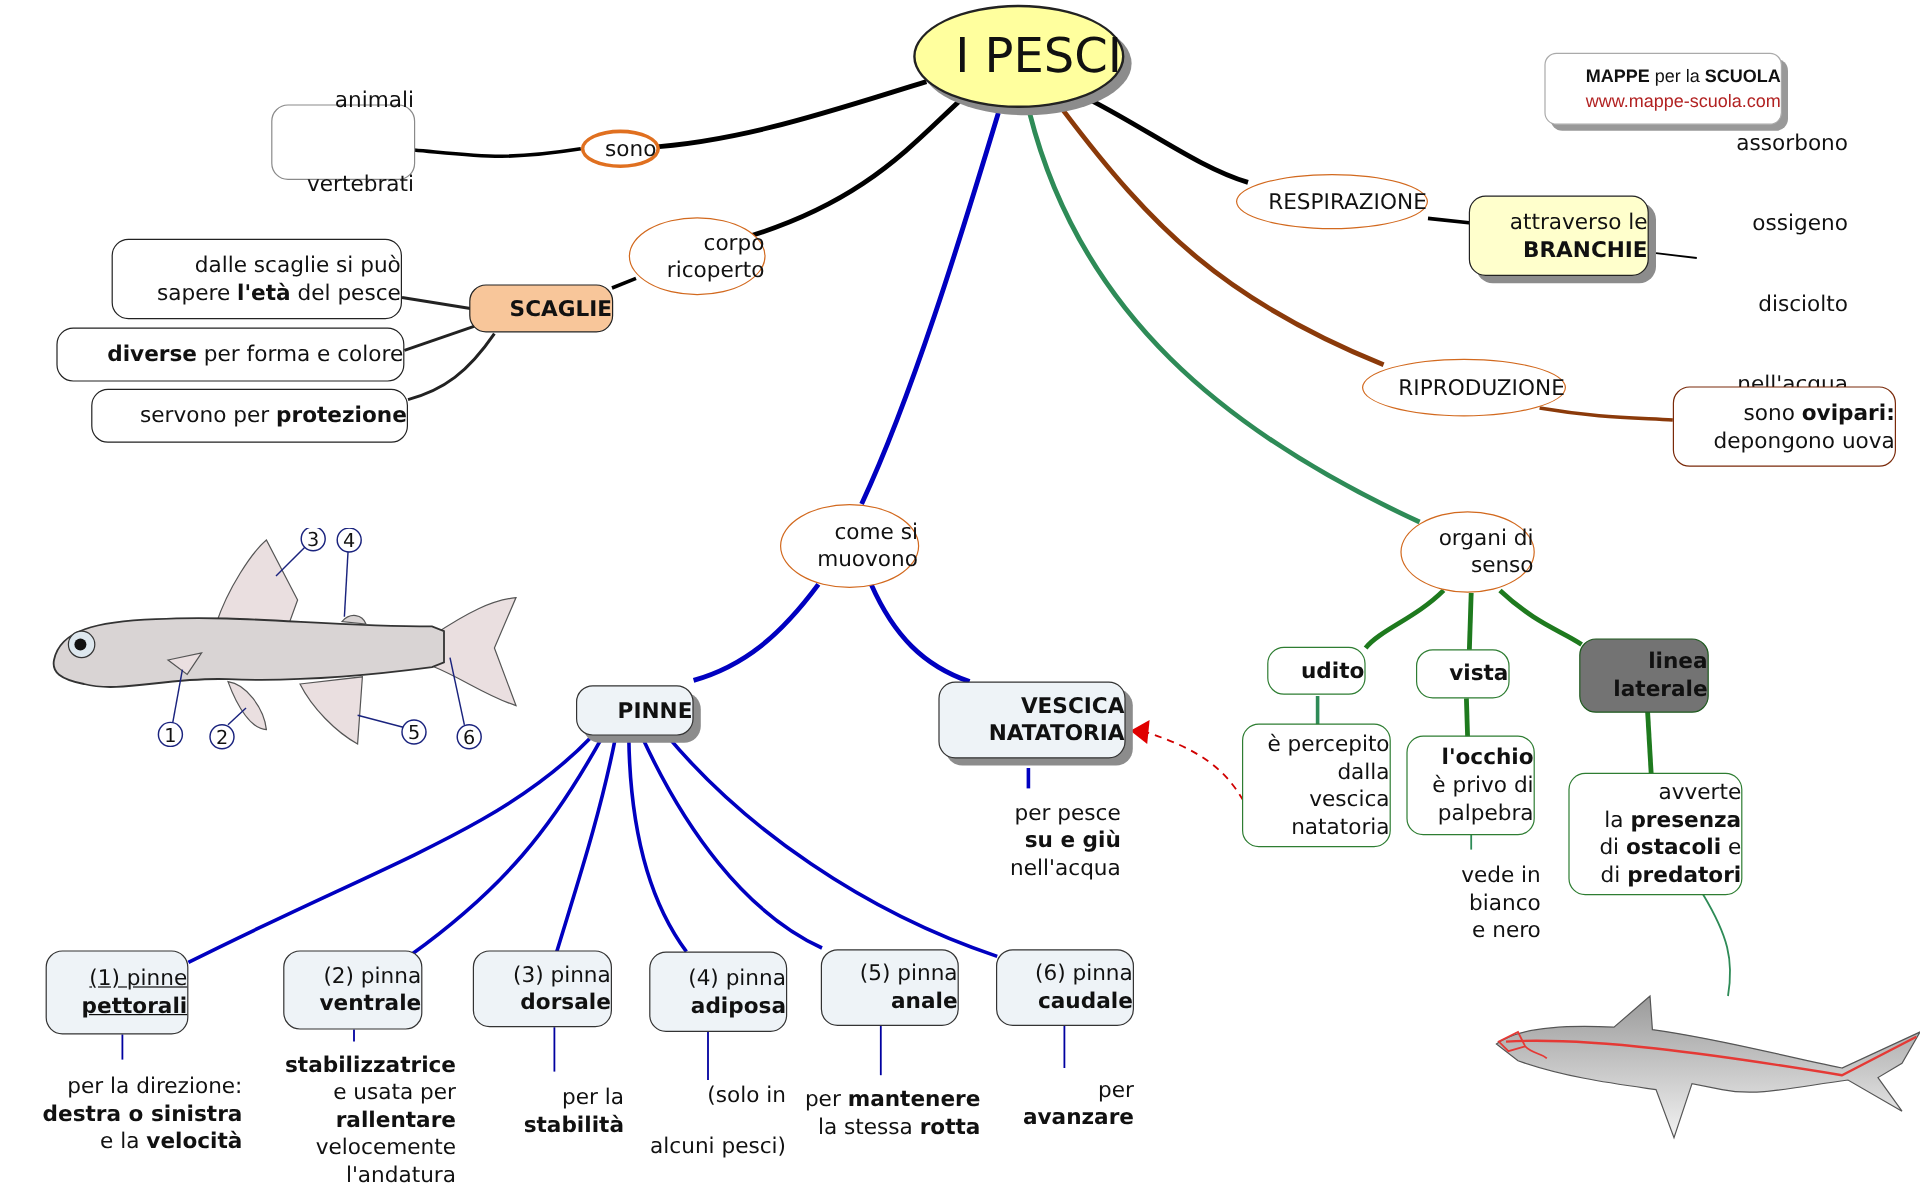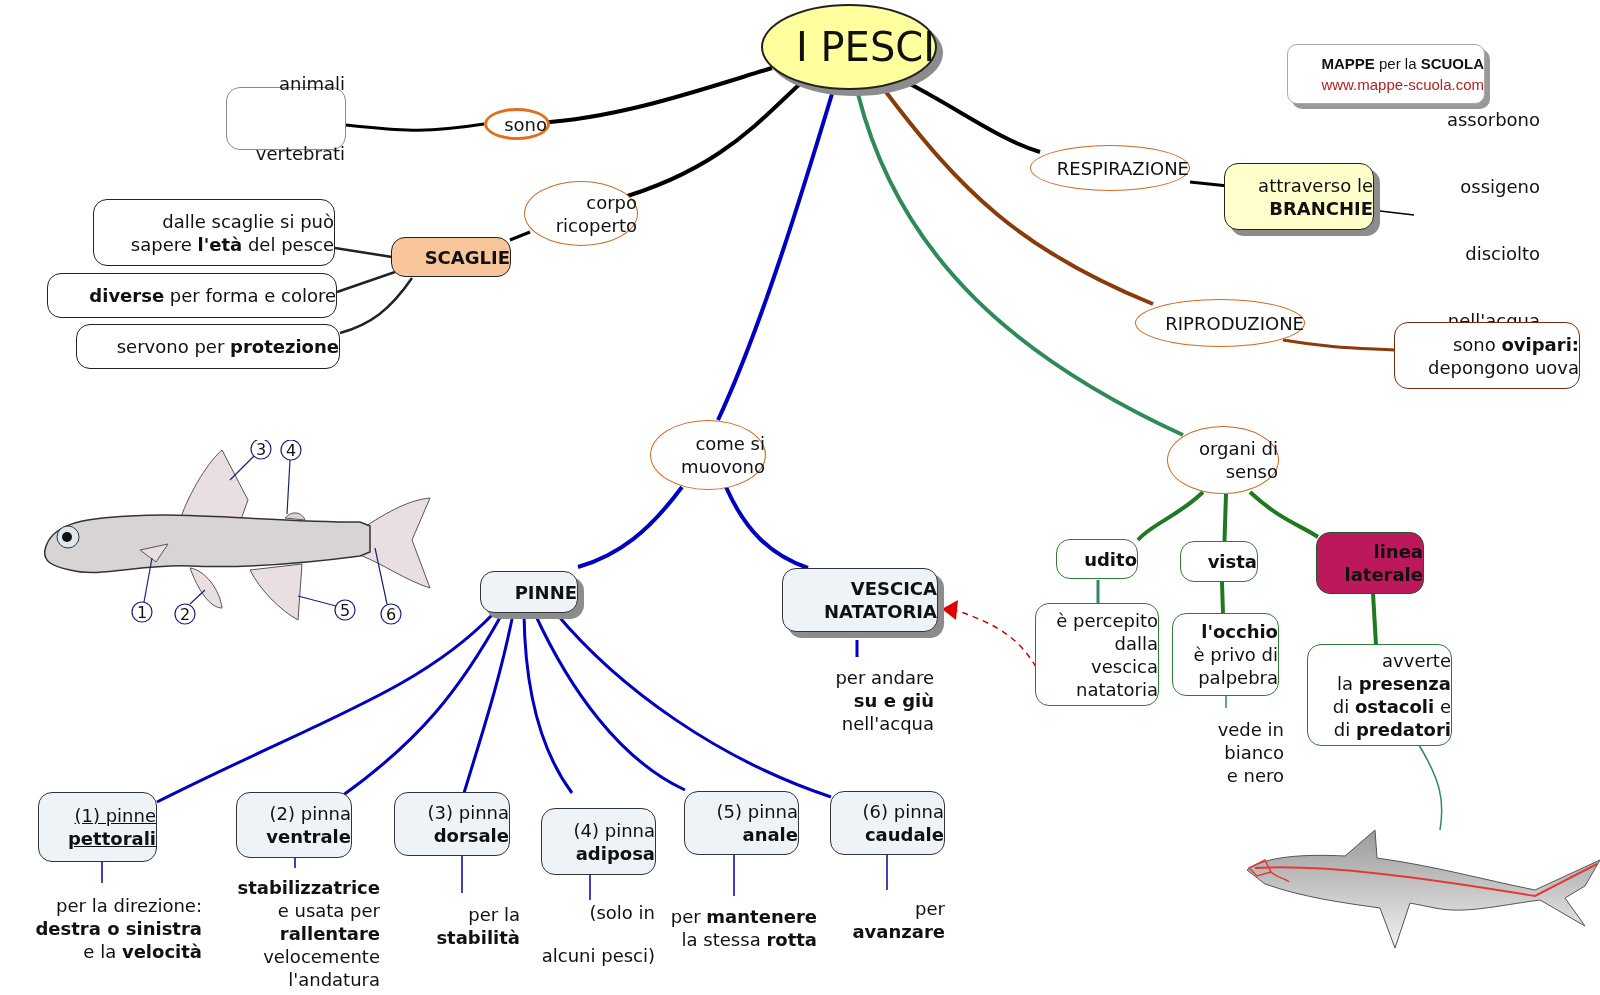--- a/index.html
+++ b/index.html
@@ -9,21 +9,21 @@
   .node { position:absolute; box-sizing:border-box; display:flex; flex-direction:column;
           align-items:flex-end; justify-content:center; text-align:center;
           font-size:18px; line-height:23px; white-space:nowrap; }
   .box { border:1.5px solid #222; border-radius:14px; background:#fff; }
   .box.grey { border-color:#8a8a8a; }
   .ell { border-radius:50%; border:1.5px solid #d2691e; background:#fff; }
   .ell.thick { border-width:3px; border-color:#e07020; }
   .fin { background:#eef3f7; border:1.5px solid #333; border-radius:14px;padding-left:28px; }
   .shadow { box-shadow:6px 6px 0 #8c8c8c; }
   .gbox { border:1.5px solid #2e7d32; border-radius:14px; background:#fff; }
-  .gfill { background:#be185d;padding-left:24px; }
+  .gfill { background:#737373;padding-left:24px; }
   .brown { border-color:#7a2a0a; }
   .plain { }
   b { font-weight:bold; }
   .title { background:#ffff9e; border:2px solid #222; border-radius:50%;
            font-size:40px; line-height:44px; box-shadow:6px 6px 0 #8c8c8c; }
   .brand { border:1.5px solid #aaa; border-radius:10px; background:#fff;
            box-shadow:5px 5px 0 #999; font-family:"Liberation Sans", sans-serif; font-size:15px; line-height:21px; }
   .brand .url { color:#b22222; }
   .illus { position:absolute; }
 </style>
@@ -139,38 +139,38 @@
   <span>muovono</span>
 </div>
 <div class="node fin shadow" style="left:480px;top:571px;width:98px;height:42px;font-weight:bold;">
   <span>PINNE</span>
 </div>
 <div class="node fin shadow" style="left:782px;top:568px;width:156px;height:64px;font-weight:bold;">
   <span>VESCICA</span>
   <span>NATATORIA</span>
 </div>
 <div class="node plain" style="left:780px;top:664px;width:154px;height:72px;">
-  <span>per andare</span>
+  <span>per pesce</span>
   <b>su e giù</b>
   <span>nell'acqua</span>
 </div>
 
 <div class="node fin" style="left:38px;top:792px;width:119px;height:70px;text-decoration:underline;">
   <span>(1) pinne</span>
   <b>pettorali</b>
 </div>
 <div class="node fin" style="left:236px;top:792px;width:116px;height:66px;">
   <span>(2) pinna</span>
   <b>ventrale</b>
 </div>
 <div class="node fin" style="left:394px;top:792px;width:116px;height:64px;">
   <span>(3) pinna</span>
   <b>dorsale</b>
 </div>
-<div class="node fin" style="left:541px;top:793px;width:115px;height:67px;margin-top:15px;">
+<div class="node fin" style="left:541px;top:793px;width:115px;height:67px;">
   <span>(4) pinna</span>
   <b>adiposa</b>
 </div>
 <div class="node fin" style="left:684px;top:791px;width:115px;height:64px;">
   <span>(5) pinna</span>
   <b>anale</b>
 </div>
 <div class="node fin" style="left:830px;top:791px;width:115px;height:64px;">
   <span>(6) pinna</span>
   <b>caudale</b>

